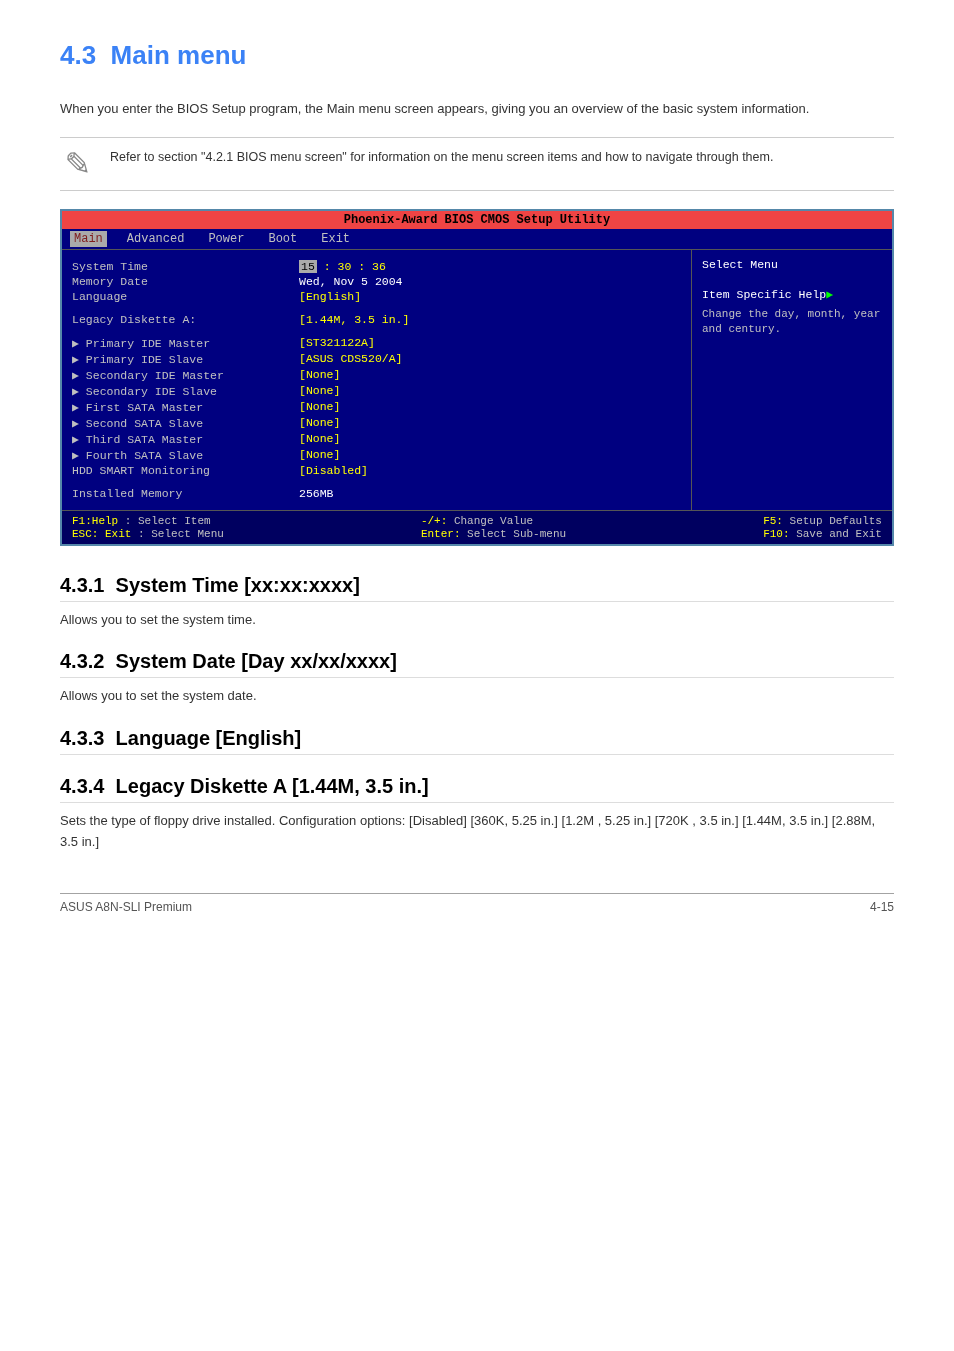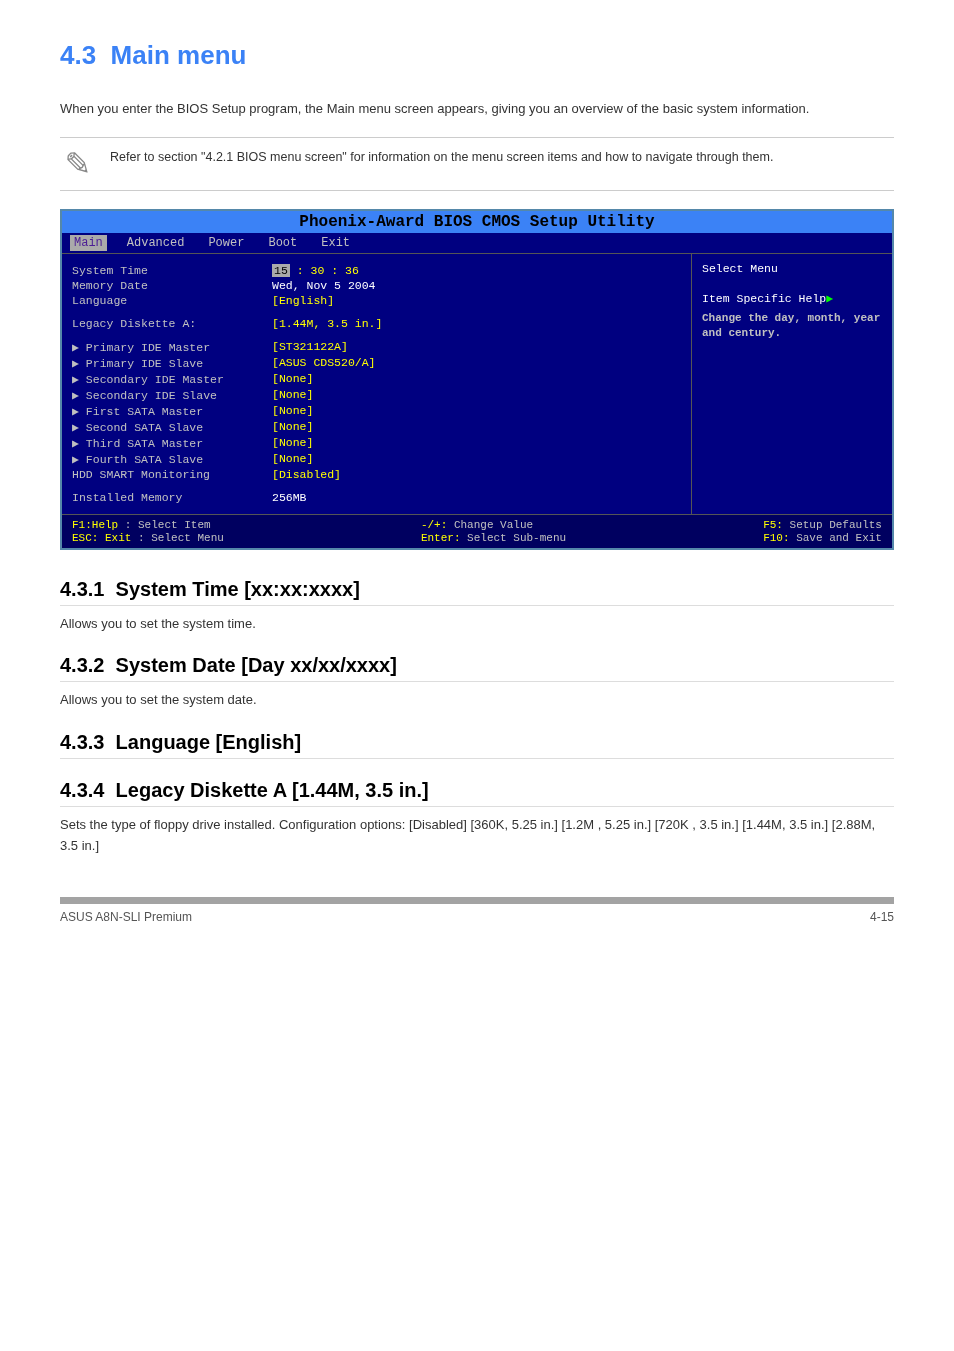--- a/index.html
+++ b/index.html
@@ -55,44 +55,44 @@
     .bios-container {
       border: 2px solid #5588aa;
       background: #000080;
       color: #c0c0c0;
       font-family: 'Courier New', Courier, monospace;
       font-size: 12px;
       margin-bottom: 28px;
     }
 
     .bios-title-bar {
-      background: #3b82f6;
+      background: #ef4444;
       color: #000;
       text-align: center;
       padding: 2px 0;
       font-weight: bold;
-      font-size: 16px;
+      font-size: 12px;
     }
 
     .bios-menu-bar {
       background: #000080;
       color: #c0c0c0;
       padding: 2px 8px;
       display: flex;
       gap: 16px;
       border-bottom: 1px solid #555;
     }
     .bios-menu-item {
       color: #c0c0c0;
       cursor: pointer;
       padding: 1px 4px;
     }
     .bios-menu-item.active {
       background: #aaaaaa;
-      color: #4c1d95;
+      color: #7f1d1d;
     }
 
     .bios-body {
       display: flex;
       padding: 0;
     }
 
     .bios-main {
       flex: 1;
       padding: 8px 10px;
@@ -115,40 +115,40 @@
     .bios-label {
       color: #c0c0c0;
       min-width: 200px;
     }
     .bios-label.with-arrow::before {
       content: '▶ ';
       color: #c0c0c0;
     }
     .bios-value {
       color: #ffff00;
+      margin-left: 27px;
     }
     .bios-value.white {
       color: #ffffff;
     }
 
     .bios-spacer {
       height: 6px;
     }
 
     .bios-help-title {
       color: #ffffff;
       font-size: 11.5px;
       margin-bottom: 4px;
     }
     .bios-help-text {
       font-size: 11px;
       color: #c0c0c0;
       margin-top: 6px;
       line-height: 1.4;
-      font-weight: bold;
     }
 
     .bios-footer {
       background: #000060;
       border-top: 1px solid #555;
       padding: 4px 10px;
       display: flex;
       justify-content: space-between;
       font-size: 11px;
       color: #c0c0c0;
@@ -180,21 +180,21 @@
       line-height: 1.6;
     }
 
     
     .page-footer {
       display: flex;
       justify-content: space-between;
       margin-top: 40px;
       font-size: 12px;
       color: #555;
-      border-top: 7px solid #a3a3a3;
+      border-top: 1px solid #a3a3a3;
       padding-top: 6px;
     }
 
     .bios-time-highlight {
       background: #aaaaaa;
       color: #000000;
       padding: 0 2px;
     }
   </style>
 </head>

